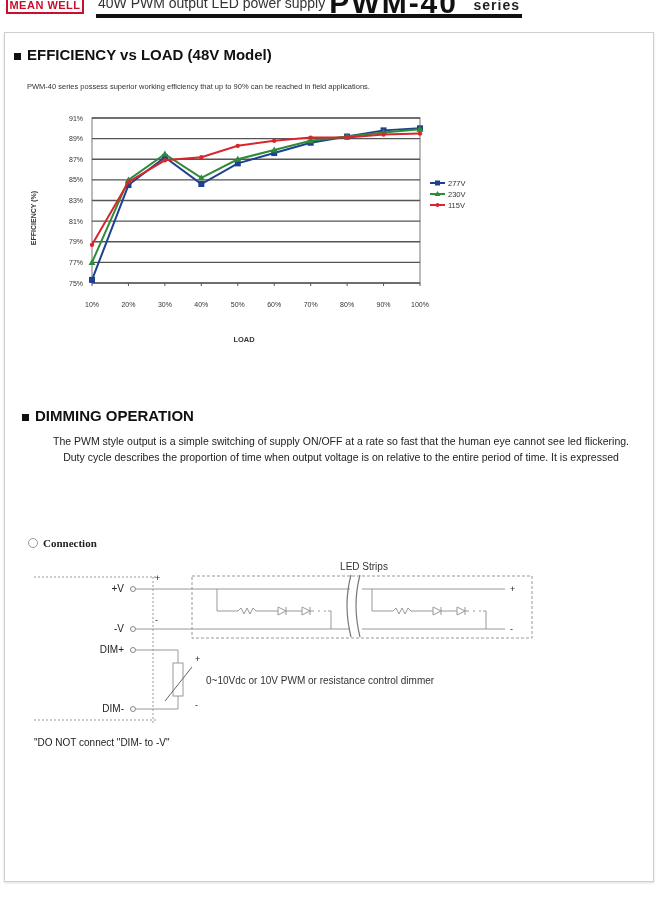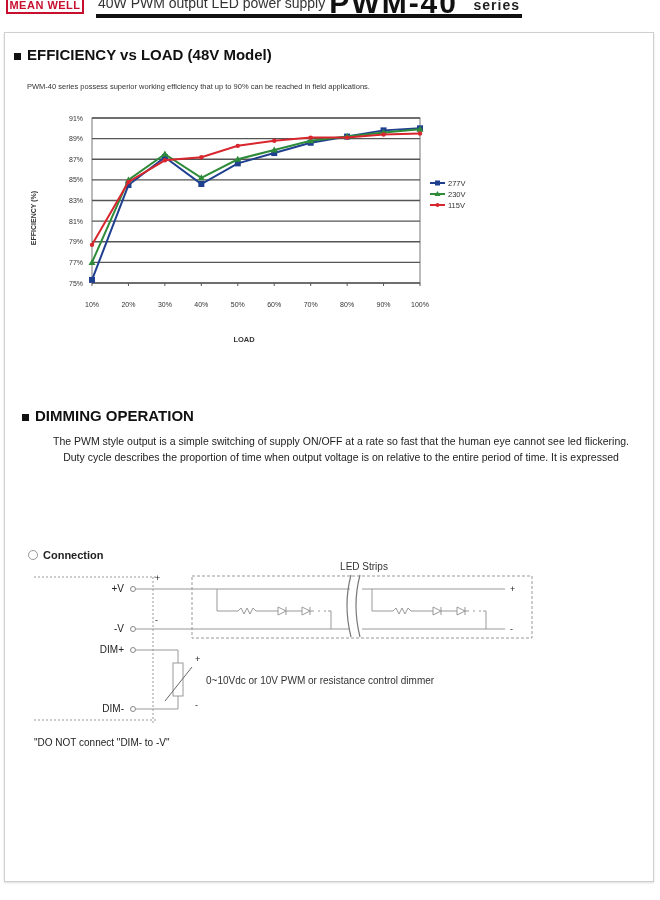--- a/index.html
+++ b/index.html
@@ -10,21 +10,21 @@
   .subtitle { position:absolute; left:98px; top:-5px; font-size:14px; color:#333; }
   .model { position:absolute; right:70px; top:-14px; font-size:30px; font-weight:bold; color:#111; letter-spacing:2px; }
   .series { position:absolute; right:8px; top:-3px; font-size:14px; font-weight:bold; color:#222; letter-spacing:1px; }
   .rule { position:absolute; left:96px; right:6px; top:14px; height:4px; background:#111; }
   .frame { position:absolute; left:4px; top:32px; width:650px; height:850px; border:1px solid #cfcfcf; box-shadow:0 1px 2px #ddd; box-sizing:border-box; }
   .sec-title { position:absolute; font-size:15px; font-weight:bold; color:#111; }
   .sec-title .sq { display:inline-block; width:7px; height:7px; background:#111; margin-right:6px; vertical-align:0px; }
   .desc { position:absolute; font-size:7.5px; color:#333; }
   .chart { position:absolute; left:20px; top:108px; width:450px; height:250px; }
   .para { position:absolute; left:26px; font-size:10.5px; color:#222; line-height:15.5px; width:630px;text-align:center; }
-  .conn { position:absolute; left:28px; top:549px; font-size:11px; font-weight:bold; color:#222; }
+  .conn { position:absolute; left:28px; top:537px; font-size:11px; font-weight:bold; color:#222;font-family:Liberation Serif, serif; }
   .conn .circ { display:inline-block; width:8px; height:8px; border:1px solid #999; border-radius:50%; margin-right:5px; vertical-align:-1px; }
   .diagram { position:absolute; left:20px; top:555px; width:520px; height:200px; }
   .note { position:absolute; left:34px; top:737px; font-size:10px; color:#222; }
 </style>
 </head>
 <body>
 
 <div class="header">
   <div class="logo">
       <span>MEAN WELL</span>

